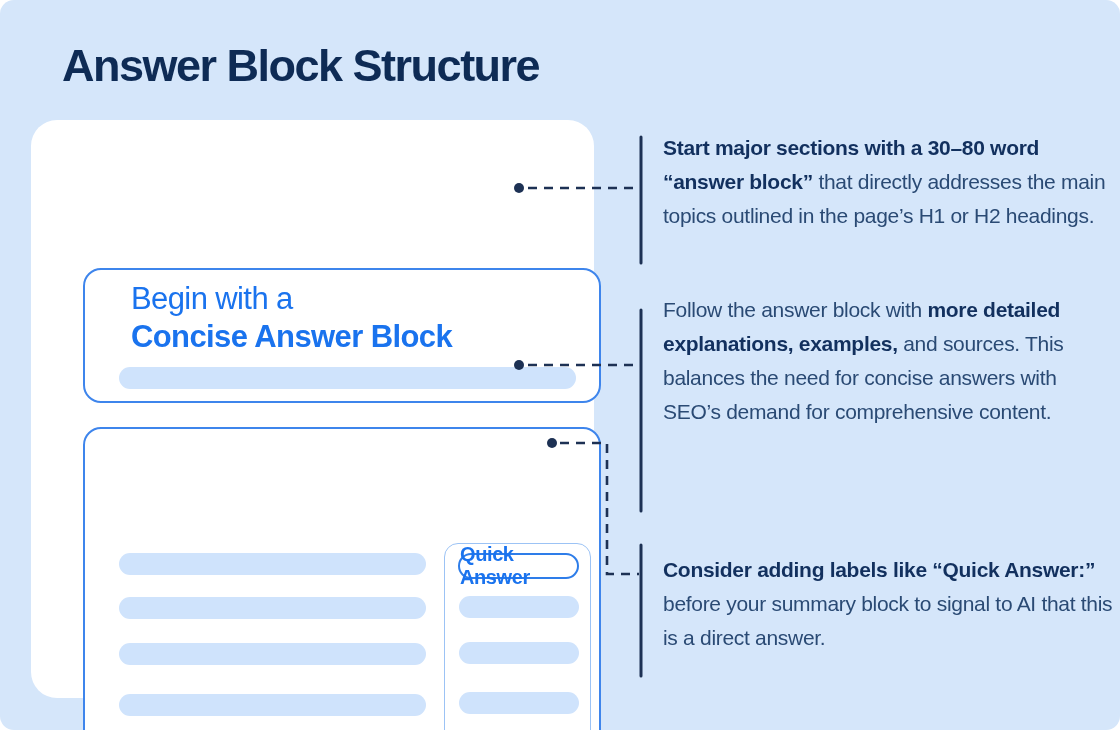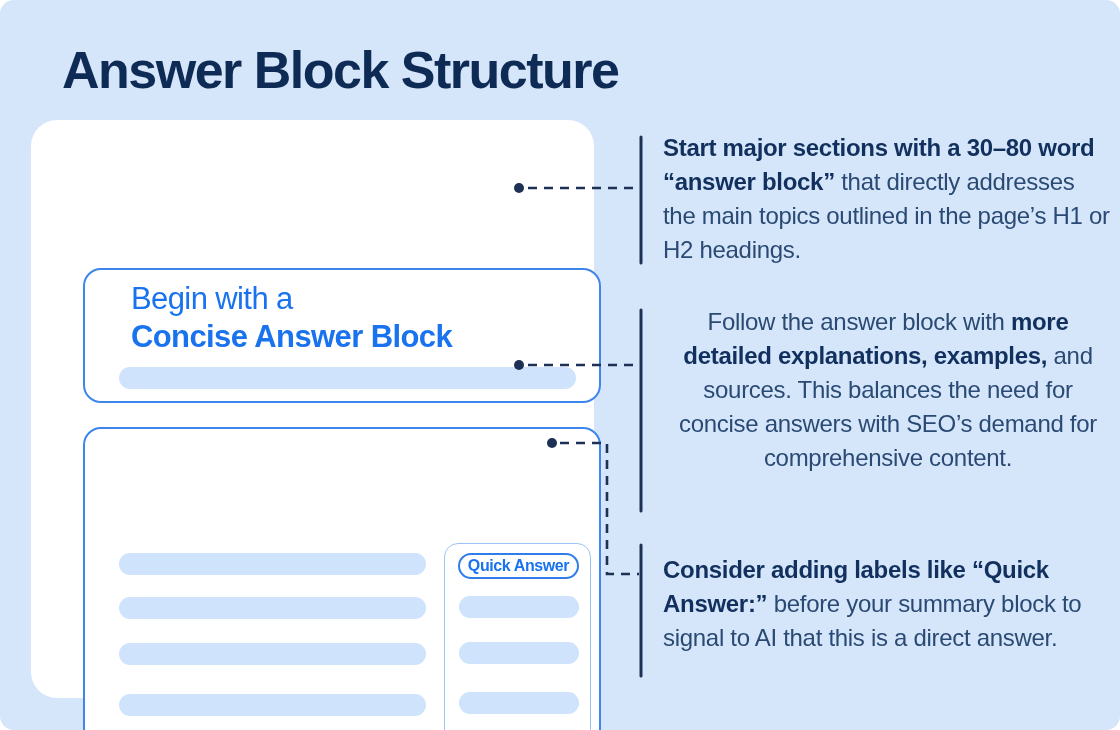--- a/index.html
+++ b/index.html
@@ -14,21 +14,21 @@
     height: 730px;
     background: #d5e6fa;
     border-radius: 14px;
     overflow: hidden;
   }
   .page-title {
     position: absolute;
     left: 62px;
     top: 40px;
     margin: 0;
-    font-size: 52px;
+    font-size: 45px;
     font-weight: 700;
     letter-spacing: -1.5px;
     color: #0e2b55;
   }
   .card {
     position: absolute;
     left: 31px;
     top: 120px;
     width: 563px;
     height: 578px;
@@ -85,51 +85,51 @@
     top: 433px;
     width: 121px;
     height: 26px;
     box-sizing: border-box;
     border: 2px solid #2e7de9;
     border-radius: 14px;
     background: #ffffff;
     display: flex;
     align-items: center;
     justify-content: center;
-    font-size: 16px;
+    font-size: 20px;
     font-weight: 700;
     letter-spacing: -0.4px;
     color: #1a73ee;
   }
   .qa-bar-1 { left: 428px; top: 476px; width: 120px; }
   .qa-bar-2 { left: 428px; top: 522px; width: 120px; }
   .qa-bar-3 { left: 428px; top: 572px; width: 120px; }
   .connector-layer {
     position: absolute;
     left: 0; top: 0;
     width: 1120px;
     height: 730px;
     pointer-events: none;
   }
   .annotation {
     position: absolute;
     left: 663px;
     width: 450px;
     margin: 0;
-    font-size: 24px;
+    font-size: 21px;
     line-height: 34px;
     letter-spacing: -0.3px;
     color: #2a4a74;
   }
   .annotation .bold {
     font-weight: 700;
     color: #12305e;
   }
   .ann-1 { top: 131px; }
-  .ann-2 { top: 305px; text-align: center; }
+  .ann-2 { top: 293px; }
   .ann-3 { top: 553px; }
 </style>
 </head>
 <body>
 
 <div class="stage">
 
   <h1 class="page-title">Answer Block Structure</h1>
 
   <div class="card">

